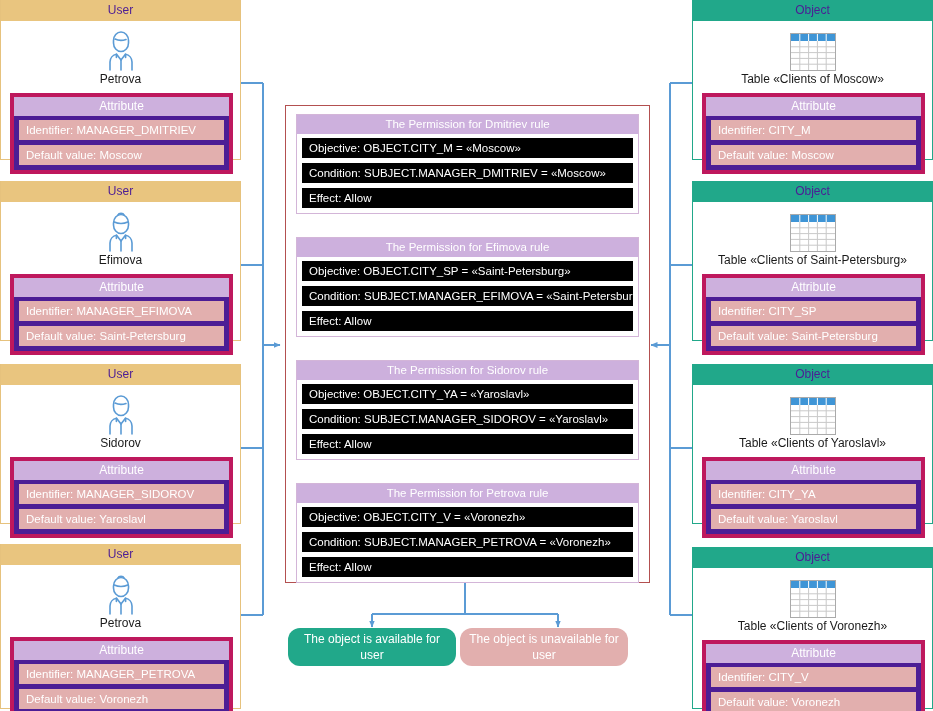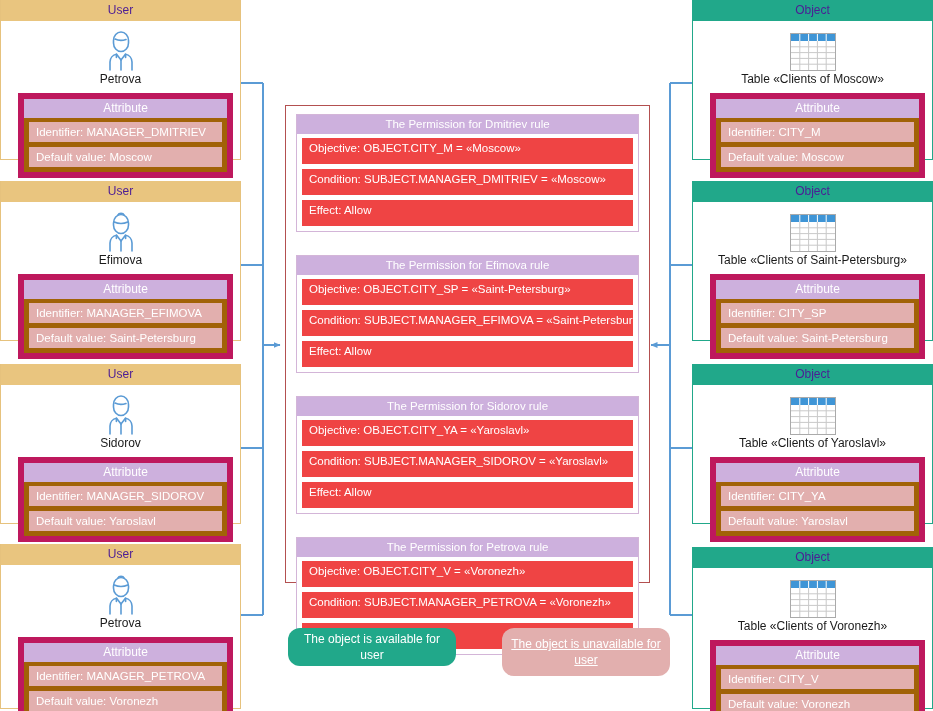--- a/index.html
+++ b/index.html
@@ -59,23 +59,23 @@
   .entity-caption {
     font-size: 12px;
     color: #1a1a1a;
     margin-top: 1px;
     line-height: 14px;
   }
 
   
   .attr-panel {
     box-sizing: border-box;
-    margin: 7px 7px 6px 17px;
-    border: 6px solid #be185d;
-    background: #a16207;
+    margin: 7px 7px 6px 9px;
+    border: 4px solid #be185d;
+    background: #4c1d95;
   }
   .attr-header {
     height: 19px;
     line-height: 19px;
     text-align: center;
     font-size: 12px;
     color: #ffffff;
     background: #cdb0dd;
   }
   .attr-rows {
@@ -125,23 +125,23 @@
   .rule-header {
     height: 19px;
     line-height: 19px;
     text-align: center;
     font-size: 11.5px;
     color: #ffffff;
     background: #cdb0dd;
   }
   .rule-rows { padding: 4px 5px 5px 5px; }
   .rule-row {
-    height: 26px;
+    height: 20px;
     line-height: 20px;
-    background: #ef4444;
+    background: #000000;
     color: #ffffff;
     font-size: 11.5px;
     padding-left: 7px;
     margin-bottom: 5px;
     white-space: nowrap;
     overflow: hidden;
   }
   .rule-row:last-child { margin-bottom: 0; }
 
   
@@ -486,17 +486,17 @@
           <div class="rule-row">Effect: Allow</div>
         </div>
       </div>
 
     </div>
   </div>
 
   <div class="outcome allow" style="left:288px; top:628px; width:168px; height:38px;">
     <span>The object is available for user</span>
   </div>
-  <div class="outcome deny" style="left:502px; top:628px; width:168px; height:48px;text-decoration:underline;">
+  <div class="outcome deny" style="left:460px; top:628px; width:168px; height:38px;">
     <span>The object is unavailable for user</span>
   </div>
 
 </div>
 
 </body></html>

